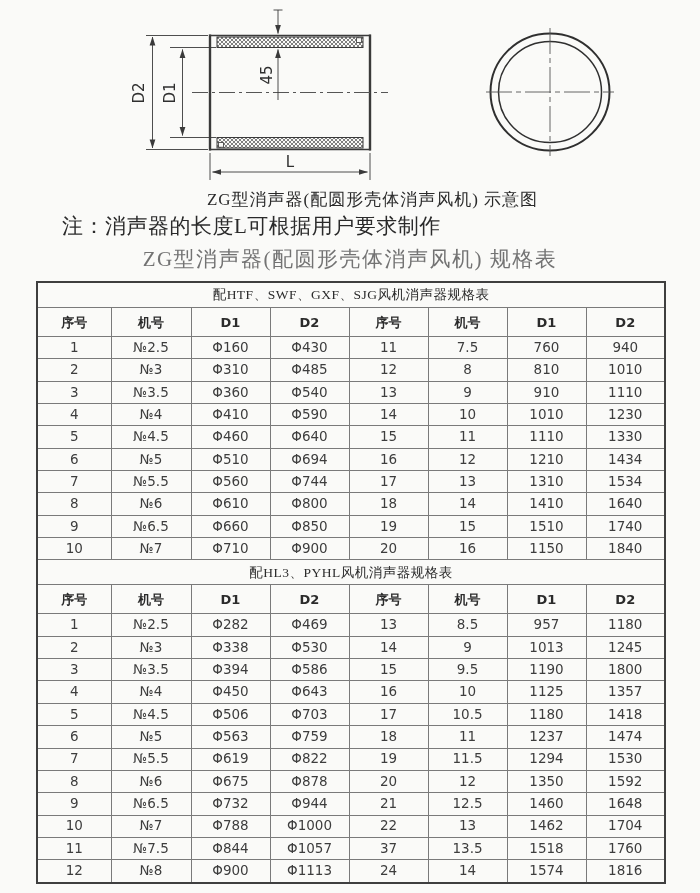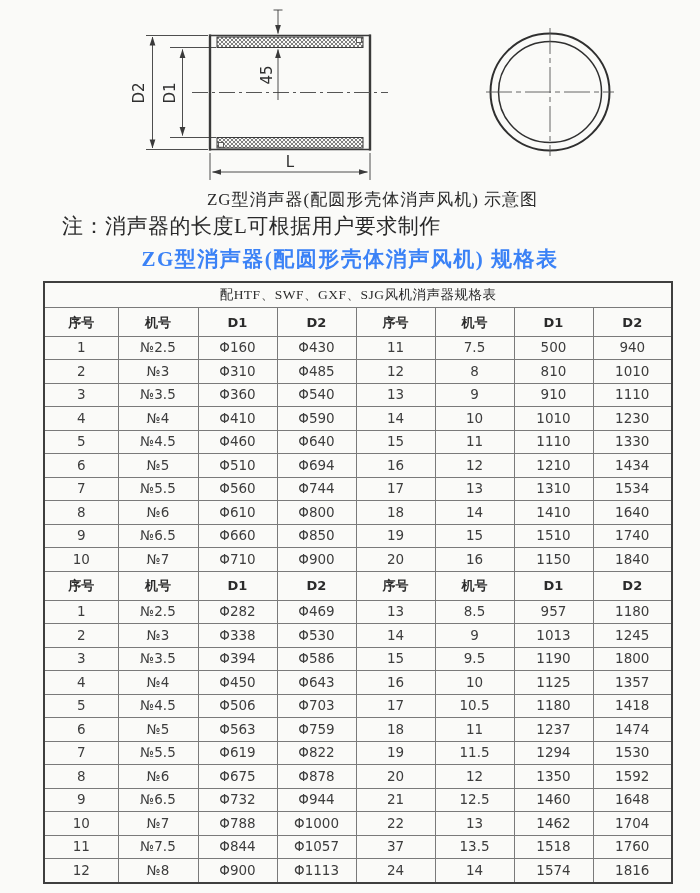--- a/index.html
+++ b/index.html
@@ -12,23 +12,23 @@
   .fig-caption{
     position:absolute;left:0;right:0;top:188px;text-align:center;
     font-size:17px;letter-spacing:1px;color:#2a2a2a;margin-left:45px;
   }
   .fig-note{
     position:absolute;left:62px;top:212px;
     font-size:21px;letter-spacing:0.5px;color:#2a2a2a;
   }
   .spec-title{
     position:absolute;left:0;right:0;top:245px;text-align:center;
-    font-size:21px;font-weight:700;letter-spacing:1.5px;color:#3b82f6;
-  }
-  .table-wrap{position:absolute;left:35px;top:281px;padding-left:8px;}
+    font-size:21px;font-weight:400;letter-spacing:1.5px;color:#737373;
+  }
+  .table-wrap{position:absolute;left:28px;top:281px;padding-left:8px;}
   table.spec{
     width:628px;height:603px;table-layout:fixed;border-collapse:collapse;
     border:2px solid #3f3f3f;
     font-family:"DejaVu Sans","Liberation Sans",sans-serif;
     color:#3d3d3d;
   }
   table.spec td{
     border:1px solid #7a7a7a;text-align:center;vertical-align:middle;
     padding:0;font-size:13.5px;line-height:1;
   }
@@ -126,21 +126,21 @@
           <td>D1</td>
           <td>D2</td>
         </tr>
         <tr>
           <td>1</td>
           <td>№2.5</td>
           <td>Φ160</td>
           <td>Φ430</td>
           <td>11</td>
           <td>7.5</td>
-          <td>500</td>
+          <td>760</td>
           <td>940</td>
         </tr>
         <tr>
           <td>2</td>
           <td>№3</td>
           <td>Φ310</td>
           <td>Φ485</td>
           <td>12</td>
           <td>8</td>
           <td>810</td>
@@ -218,20 +218,23 @@
         </tr>
         <tr>
           <td>10</td>
           <td>№7</td>
           <td>Φ710</td>
           <td>Φ900</td>
           <td>20</td>
           <td>16</td>
           <td>1150</td>
           <td>1840</td>
+        </tr>
+        <tr class="band">
+          <td colspan="8">配HL3、PYHL风机消声器规格表</td>
         </tr>
         <tr class="head">
           <td>序号</td>
           <td>机号</td>
           <td>D1</td>
           <td>D2</td>
           <td>序号</td>
           <td>机号</td>
           <td>D1</td>
           <td>D2</td>

